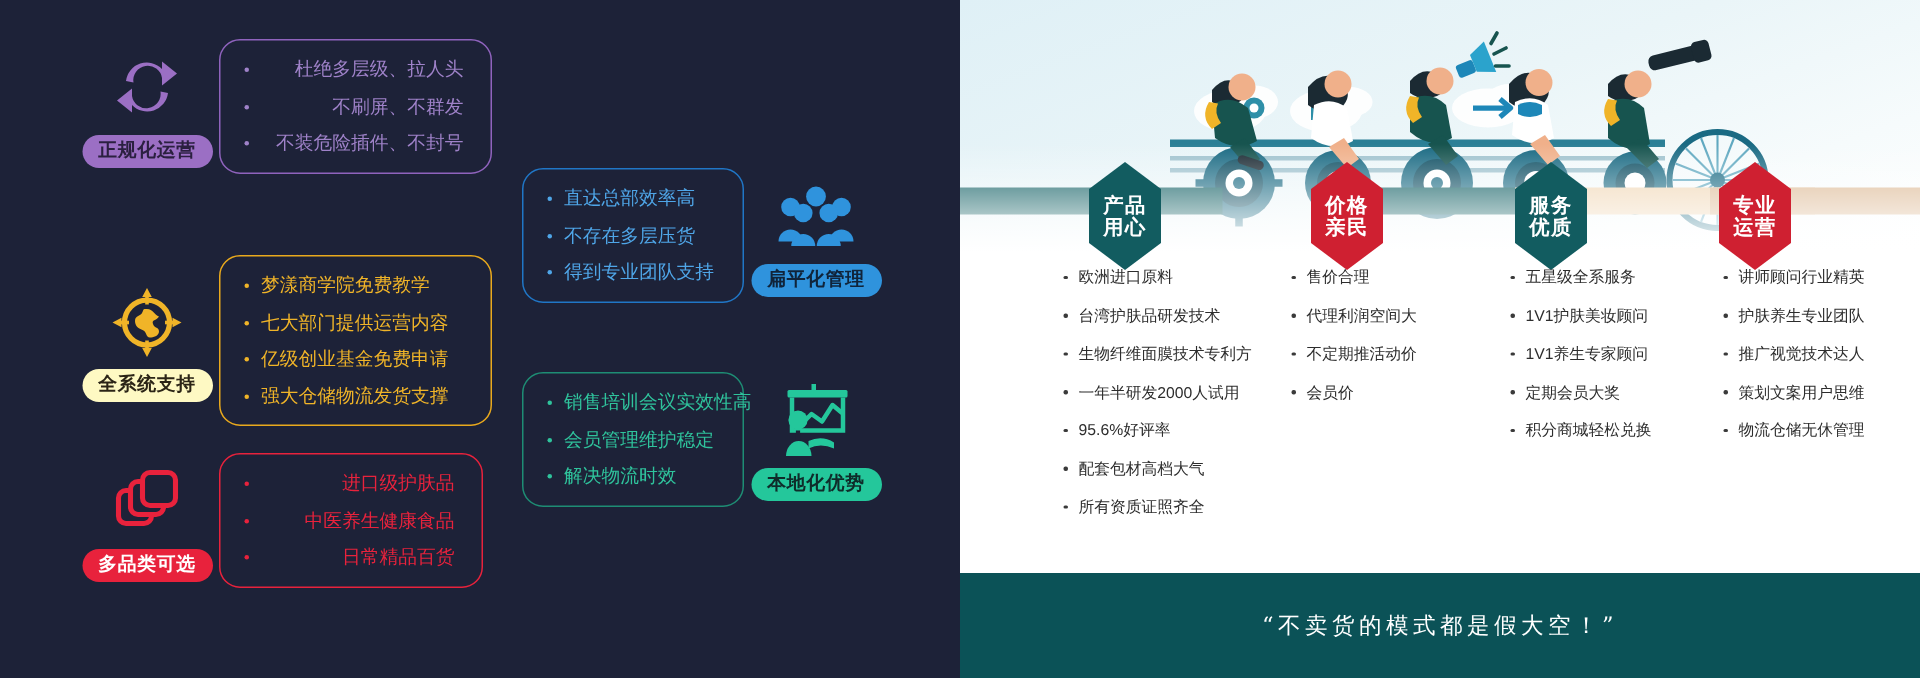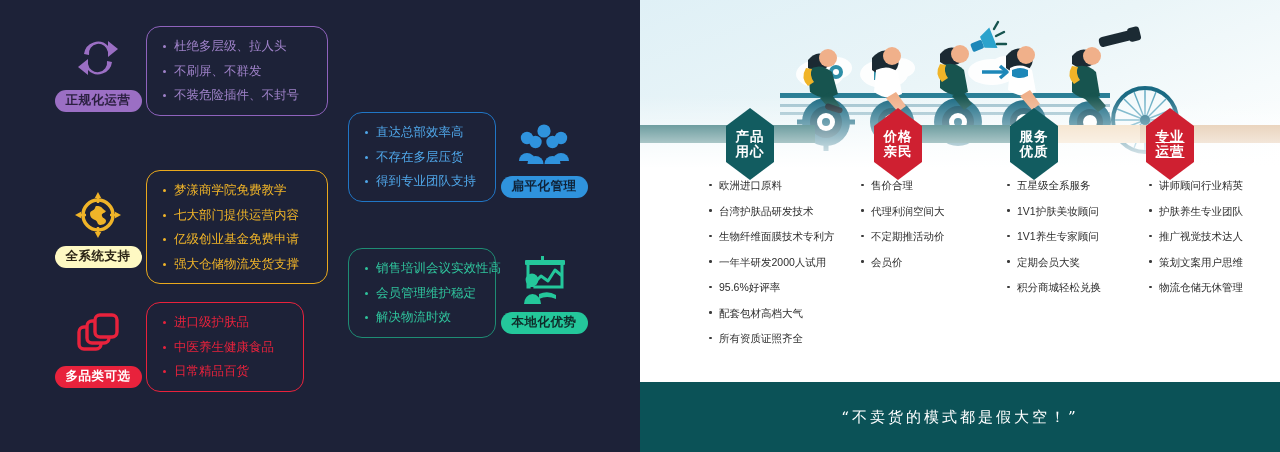--- a/index.html
+++ b/index.html
@@ -42,29 +42,29 @@
   }
   .card li:last-child{margin-bottom:0;}
   .card li:before{
     content:"";position:absolute;left:0;top:5px;
     width:3px;height:3px;border-radius:50%;background:currentColor;
   }
 
   
   #g-purple{left:50px;top:26px;}
   #g-purple .pill{background:#9b6fc4;color:#2b2040;}
-  #g-purple .card{border-color:#8f63bd;color:#9f82c9;width:182px;}
+  #g-purple .card{border-color:#8f63bd;color:#9f82c9;width:182px;text-align:right;}
   
   #g-yellow{left:50px;top:170px;}
   #g-yellow .pill{background:#fef9c3;color:#2b2416;}
   #g-yellow .card{border-color:#e9a91d;color:#f0b428;width:182px;}
   
   #g-red{left:50px;top:302px;}
   #g-red .pill{background:#e8223c;color:#ffffff;}
-  #g-red .card{border-color:#e8223c;color:#e8223c;width:158px;}
+  #g-red .card{border-color:#e8223c;color:#e8223c;width:176px;text-align:right;}
 
   
   #g-blue{left:348px;top:112px;}
   #g-blue .pill{background:#2f93dd;color:#10243a;}
   #g-blue .card{border-color:#2076c6;color:#4fa6e8;width:148px;}
   #g-teal{left:348px;top:248px;}
   #g-teal .pill{background:#24c79b;color:#0f2c2a;}
   #g-teal .card{border-color:#1e8d74;color:#2fc39c;width:148px;}
 
   
@@ -403,21 +403,21 @@
       <span>用心</span>
     </div>
     <div class="hex red" style="left:234px;top:108px;">
       <span>价格</span>
       <span>亲民</span>
     </div>
     <div class="hex teal" style="left:370px;top:108px;justify-content:center;">
       <span>服务</span>
       <span>优质</span>
     </div>
-    <div class="hex red" style="left:506px;top:108px;text-decoration:underline;">
+    <div class="hex red" style="left:506px;top:108px;">
       <span>专业</span>
       <span>运营</span>
     </div>
 
     <div class="bullets-area">
       <div class="bcol" style="padding-left:68px;">
         <ul>
           <li>欧洲进口原料</li>
           <li>台湾护肤品研发技术</li>
           <li>生物纤维面膜技术专利方</li>

